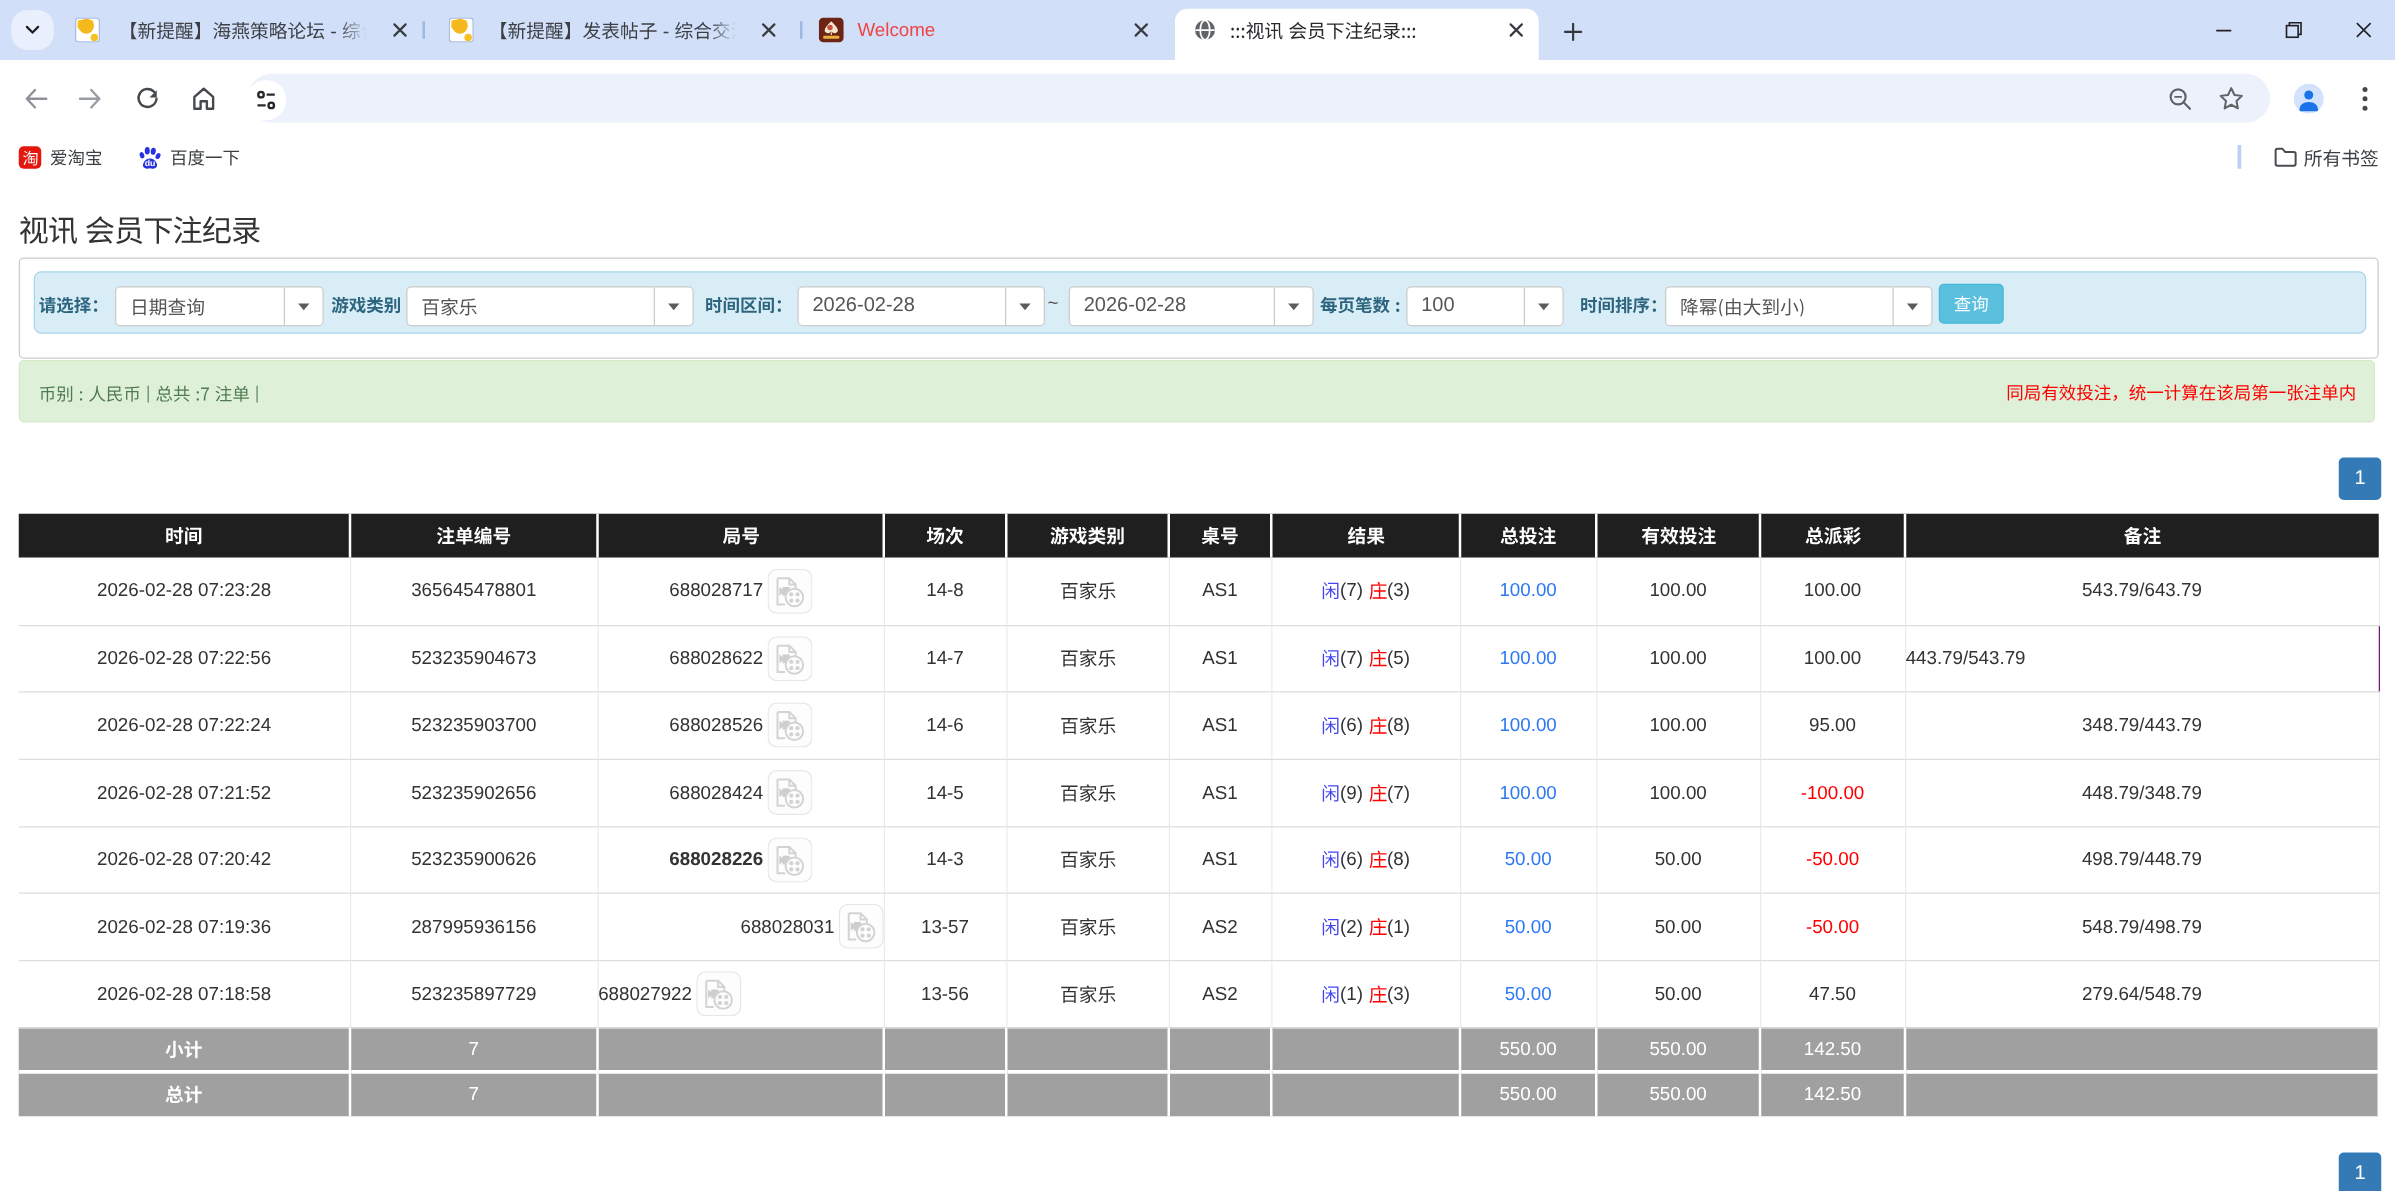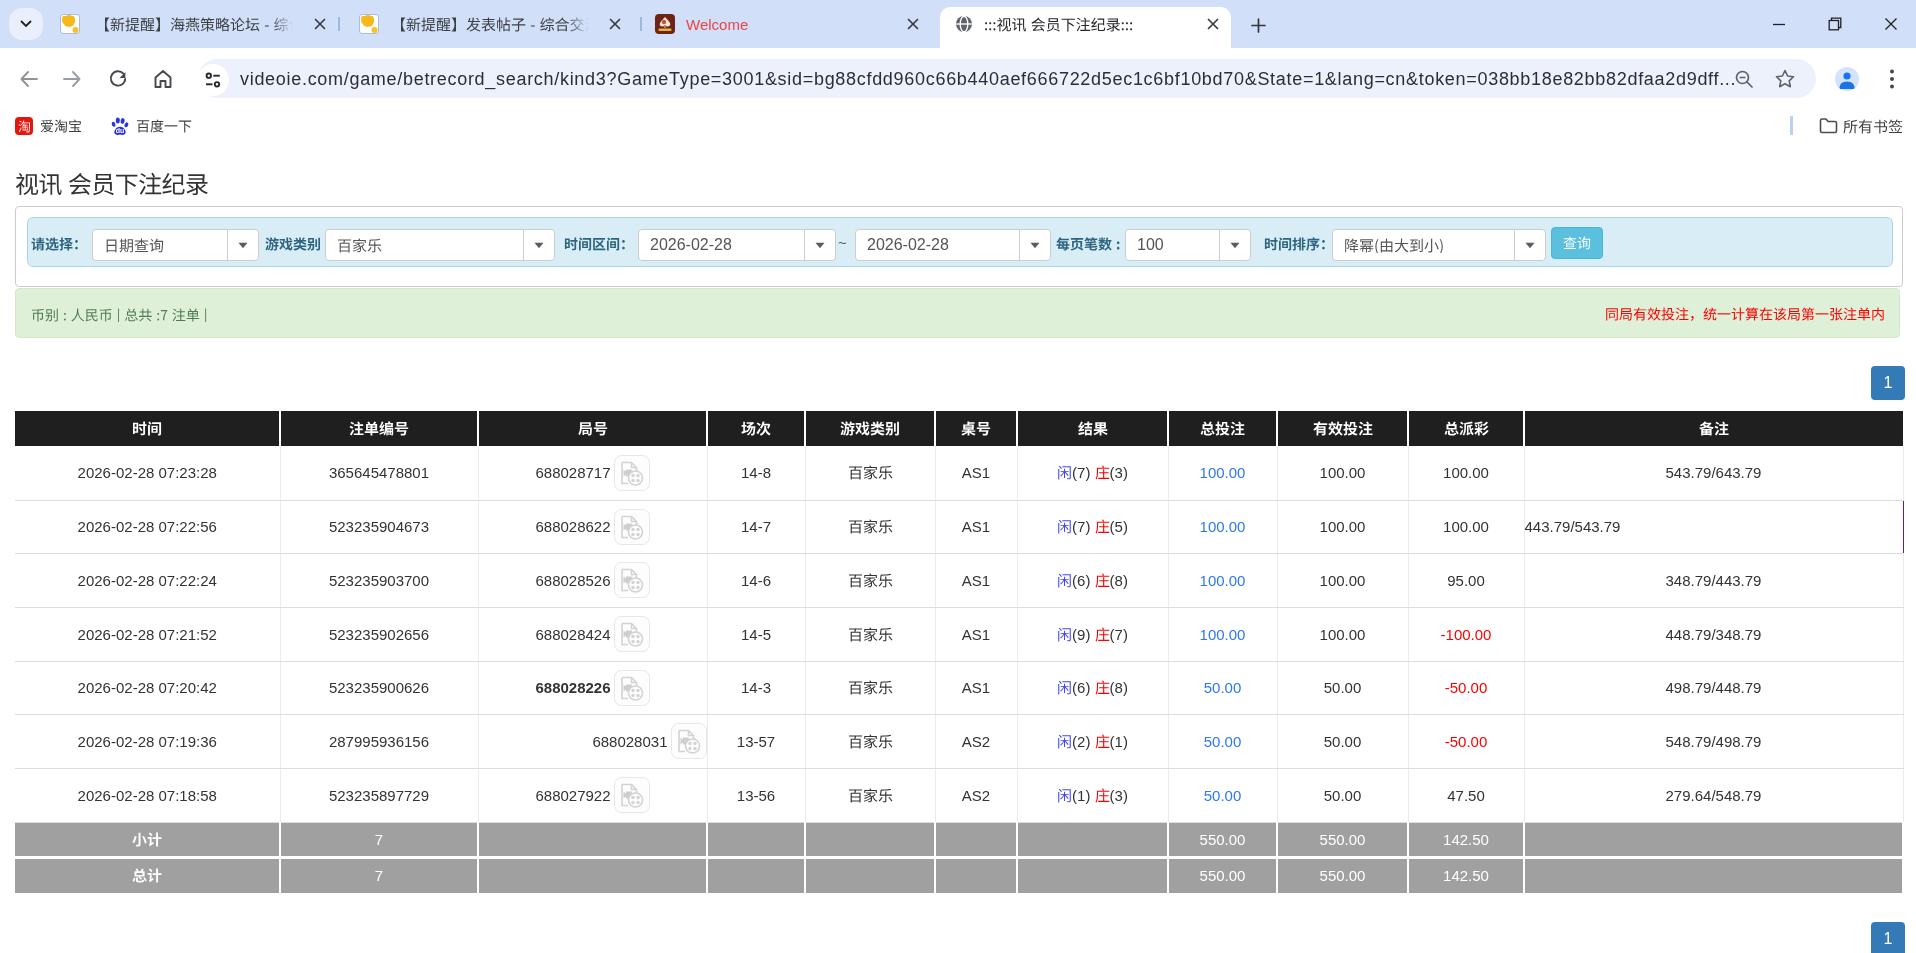--- a/index.html
+++ b/index.html
@@ -267,21 +267,20 @@
 <div style="position:absolute;left:198px;top:59px;width:1618px;height:39px;border-radius:20px;background:#edf1fc"></div>
 <div style="position:absolute;left:197px;top:64px;width:32px;height:32px;border-radius:50%;background:#fff"></div>
 <svg style="position:absolute;left:204px;top:71px" width="18" height="18" viewBox="0 0 18 18">
 <g stroke="#26282c" stroke-width="1.9" fill="none">
         <circle cx="4.8" cy="4.7" r="2.2"></circle>
         <path d="M9.3 4.7 L15.8 4.7"></path>
         <path d="M2 13.3 L8.5 13.3"></path>
         <circle cx="13" cy="13.3" r="2.2"></circle>
       </g>
     </svg>
-<div id="urltext" style="position:absolute;left:240px;top:69px;font:18px 'Liberation Sans',sans-serif;color:#2b2e33;white-space:nowrap;letter-spacing:0.7px">videoie.com/game/betrecord_search/kind3?GameType=3001&amp;sid=bg88cfdd960c66b440aef666722d5ec1c6bf10bd70&amp;State=1&amp;lang=cn&amp;token=038bb18e82bb82dfaa2d9dff...</div>
 <svg style="position:absolute;left:1734px;top:69px" width="20" height="20" viewBox="0 0 20 20">
       <circle cx="8.5" cy="8.5" r="6" stroke="#5f6368" stroke-width="1.7" fill="none"></circle>
       <path d="M13 13 L18 18" stroke="#5f6368" stroke-width="1.7" stroke-linecap="round"></path>
       <path d="M5.5 8.5 L11.5 8.5" stroke="#5f6368" stroke-width="1.5"></path>
     </svg>
 <svg style="position:absolute;left:1775px;top:69px" width="20" height="20" viewBox="0 0 20 20">
       <path d="M10 1.5 L12.6 7 L18.5 7.7 L14.2 11.8 L15.3 17.7 L10 14.8 L4.7 17.7 L5.8 11.8 L1.5 7.7 L7.4 7 Z" stroke="#5f6368" stroke-width="1.6" fill="none" stroke-linejoin="round"></path>
     </svg>
 <svg style="position:absolute;left:1835px;top:67px" width="24" height="24" viewBox="0 0 24 24">
       <circle cx="12" cy="12" r="12" fill="#d3e3fd"></circle>
@@ -1117,21 +1116,21 @@
           </td>
           <td style="border-right:1px solid #ebebeb;border-bottom:1px solid #ddd;text-align:center;padding:0;color:#2e79f2">50.00</td>
           <td style="border-right:1px solid #ebebeb;border-bottom:1px solid #ddd;text-align:center;padding:0;">50.00</td>
           <td style="border-right:1px solid #ebebeb;border-bottom:1px solid #ddd;text-align:center;padding:0;color:#ff0000">-50.00</td>
           <td style="border-right:1px solid #ebebeb;border-bottom:1px solid #ddd;text-align:center;padding:0;">548.79/498.79</td>
         </tr>
         <tr style="height:54px">
           <td style="border-right:1px solid #ebebeb;border-bottom:1px solid #ddd;text-align:center;padding:0;">2026-02-28 07:18:58</td>
           <td style="border-right:1px solid #ebebeb;border-bottom:1px solid #ddd;text-align:center;padding:0;">523235897729</td>
           <td style="border-right:1px solid #ebebeb;border-bottom:1px solid #ddd;text-align:center;padding:0;">
-            <div style="display:flex;justify-content:center;align-items:center;gap:3px">
+            <div style="display:flex;align-items:center;gap:3px">
               <span>688027922</span>
               <svg width="36" height="36" viewBox="0 0 36 36" style="vertical-align:middle">
                 <rect x="0.5" y="0.5" width="35" height="35" rx="7" fill="#fdfdfd" stroke="#e7e7e7"></rect>
                 <g stroke="#d3d3d3" fill="none" stroke-width="1.6">
                   <path d="M8 7.5 L17.5 7.5 L22.5 12.5 L22.5 24 M17.5 7.5 L17.5 12.5 L22.5 12.5"></path>
                   <path d="M8 7.5 L8 28.5 L14 28.5"></path>
                 </g>
                 <g fill="#cecece">
                   <path d="M9.5 14.5 L12 16.5 L12 14.5 L17.8 14.5 L17.8 21.5 L12 21.5 L12 19.5 L9.5 21.5 Z"></path>
                 </g>

